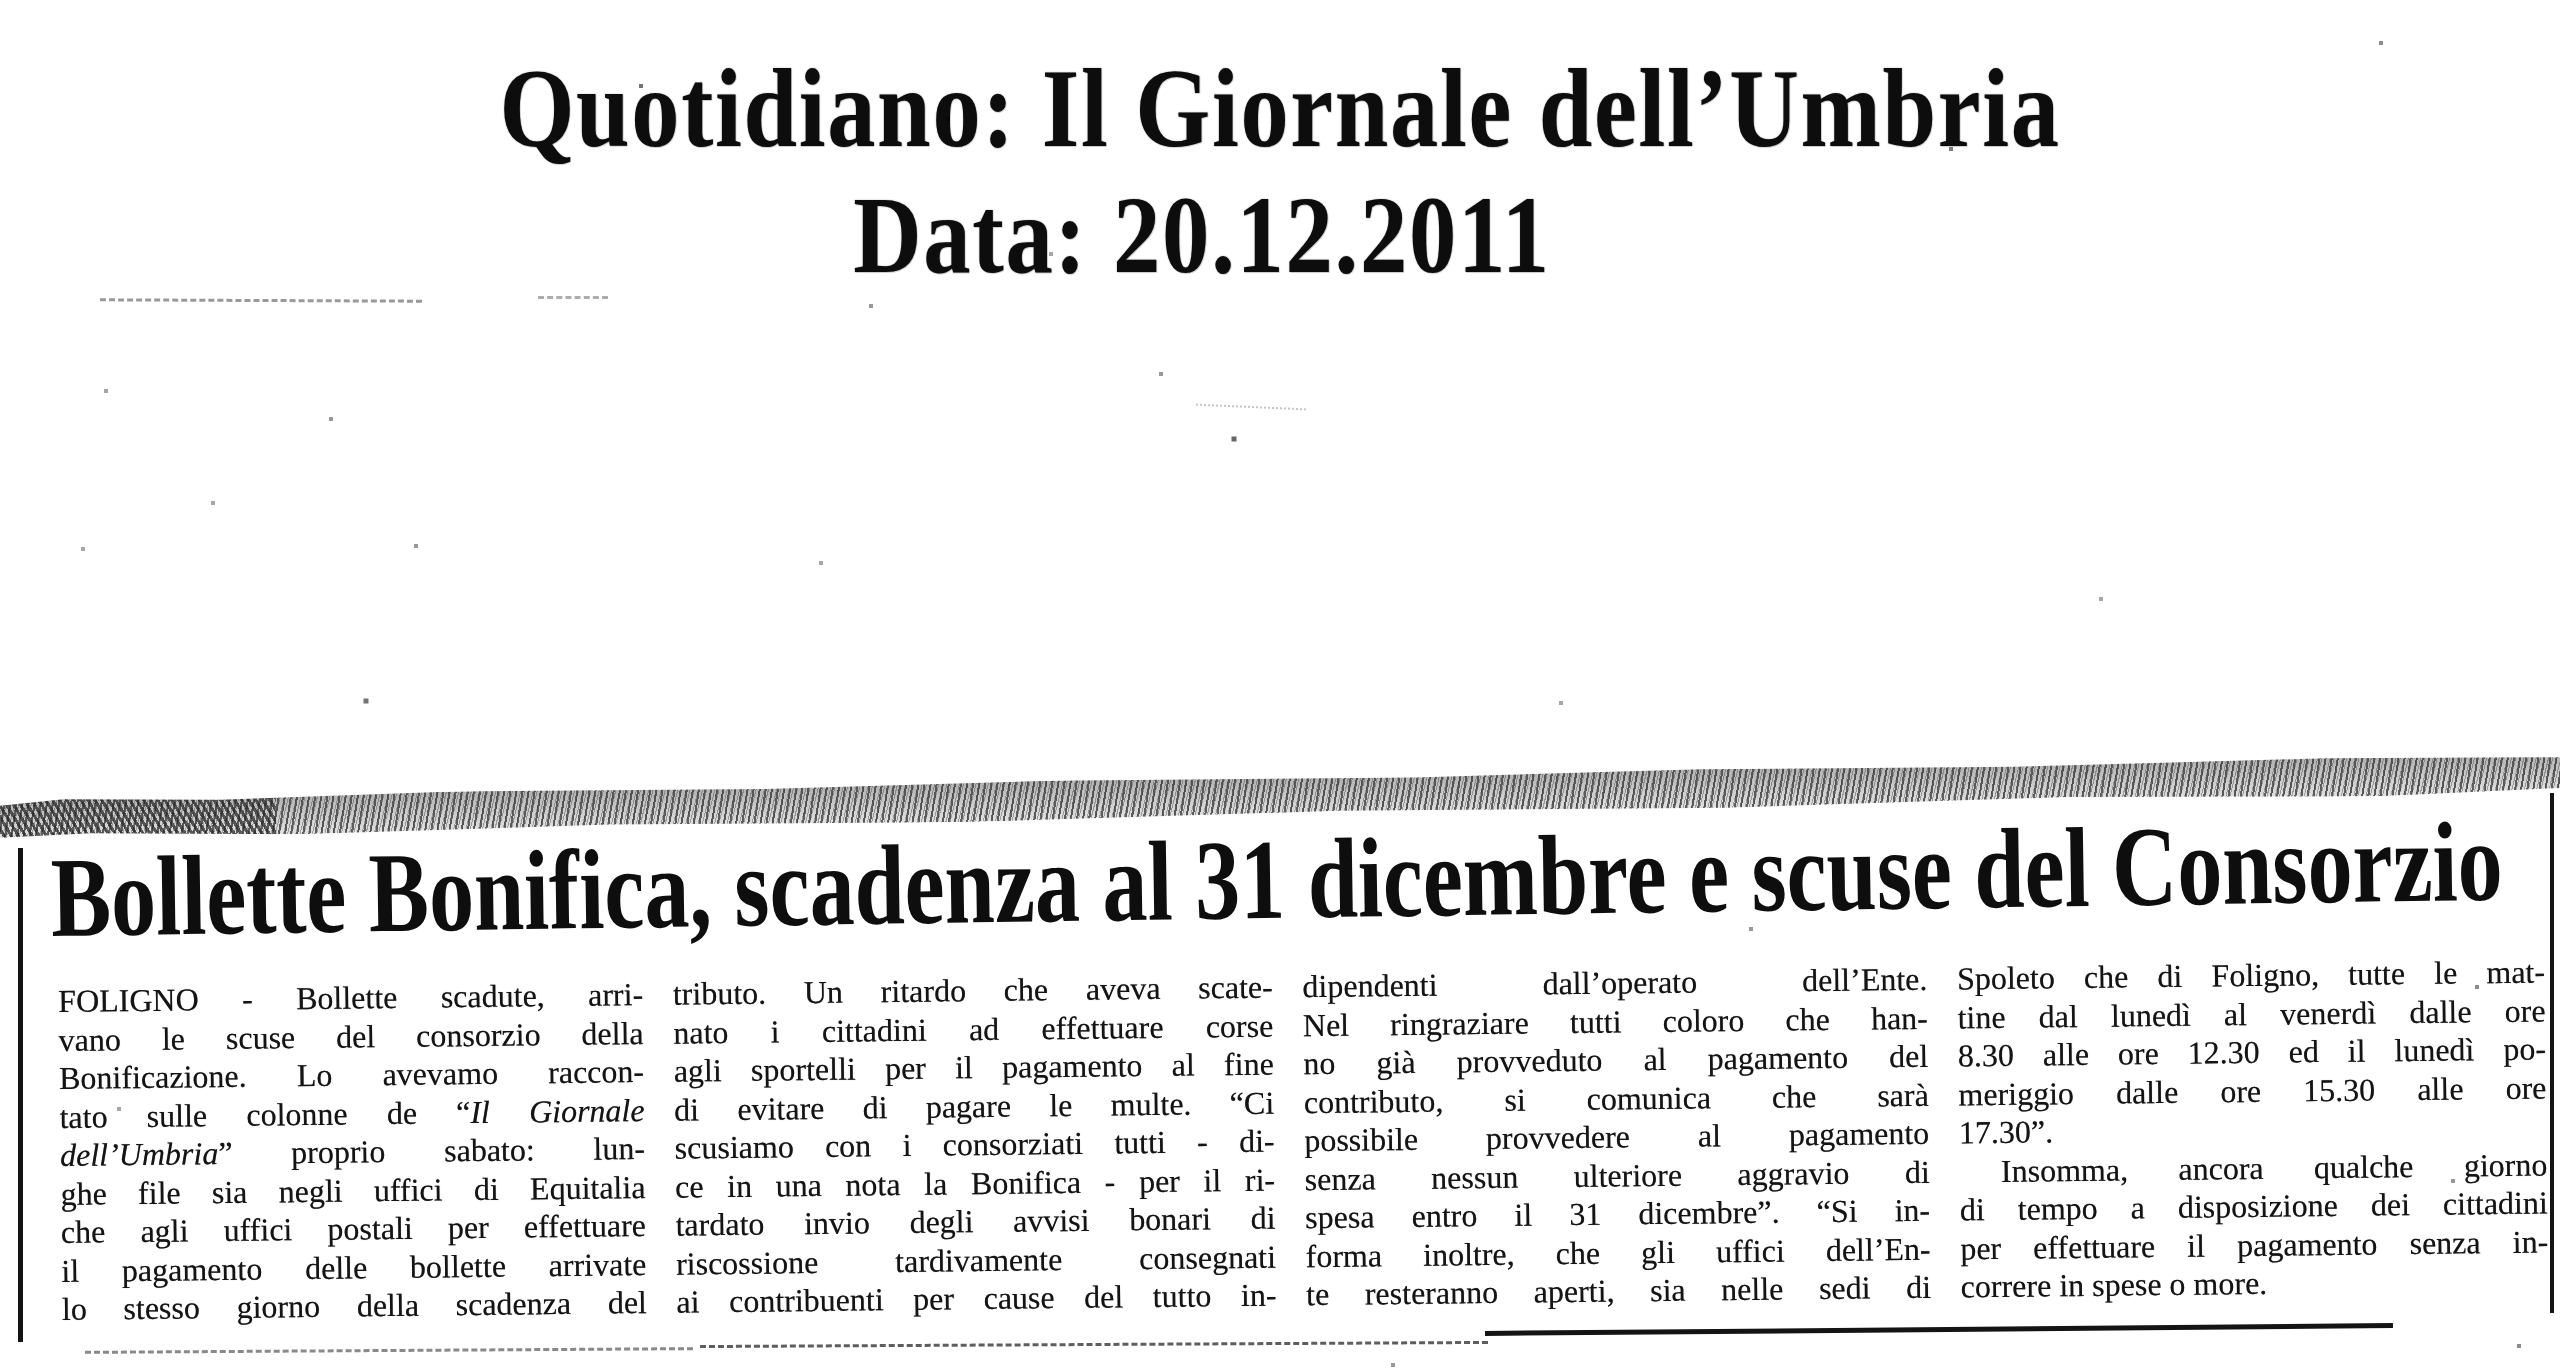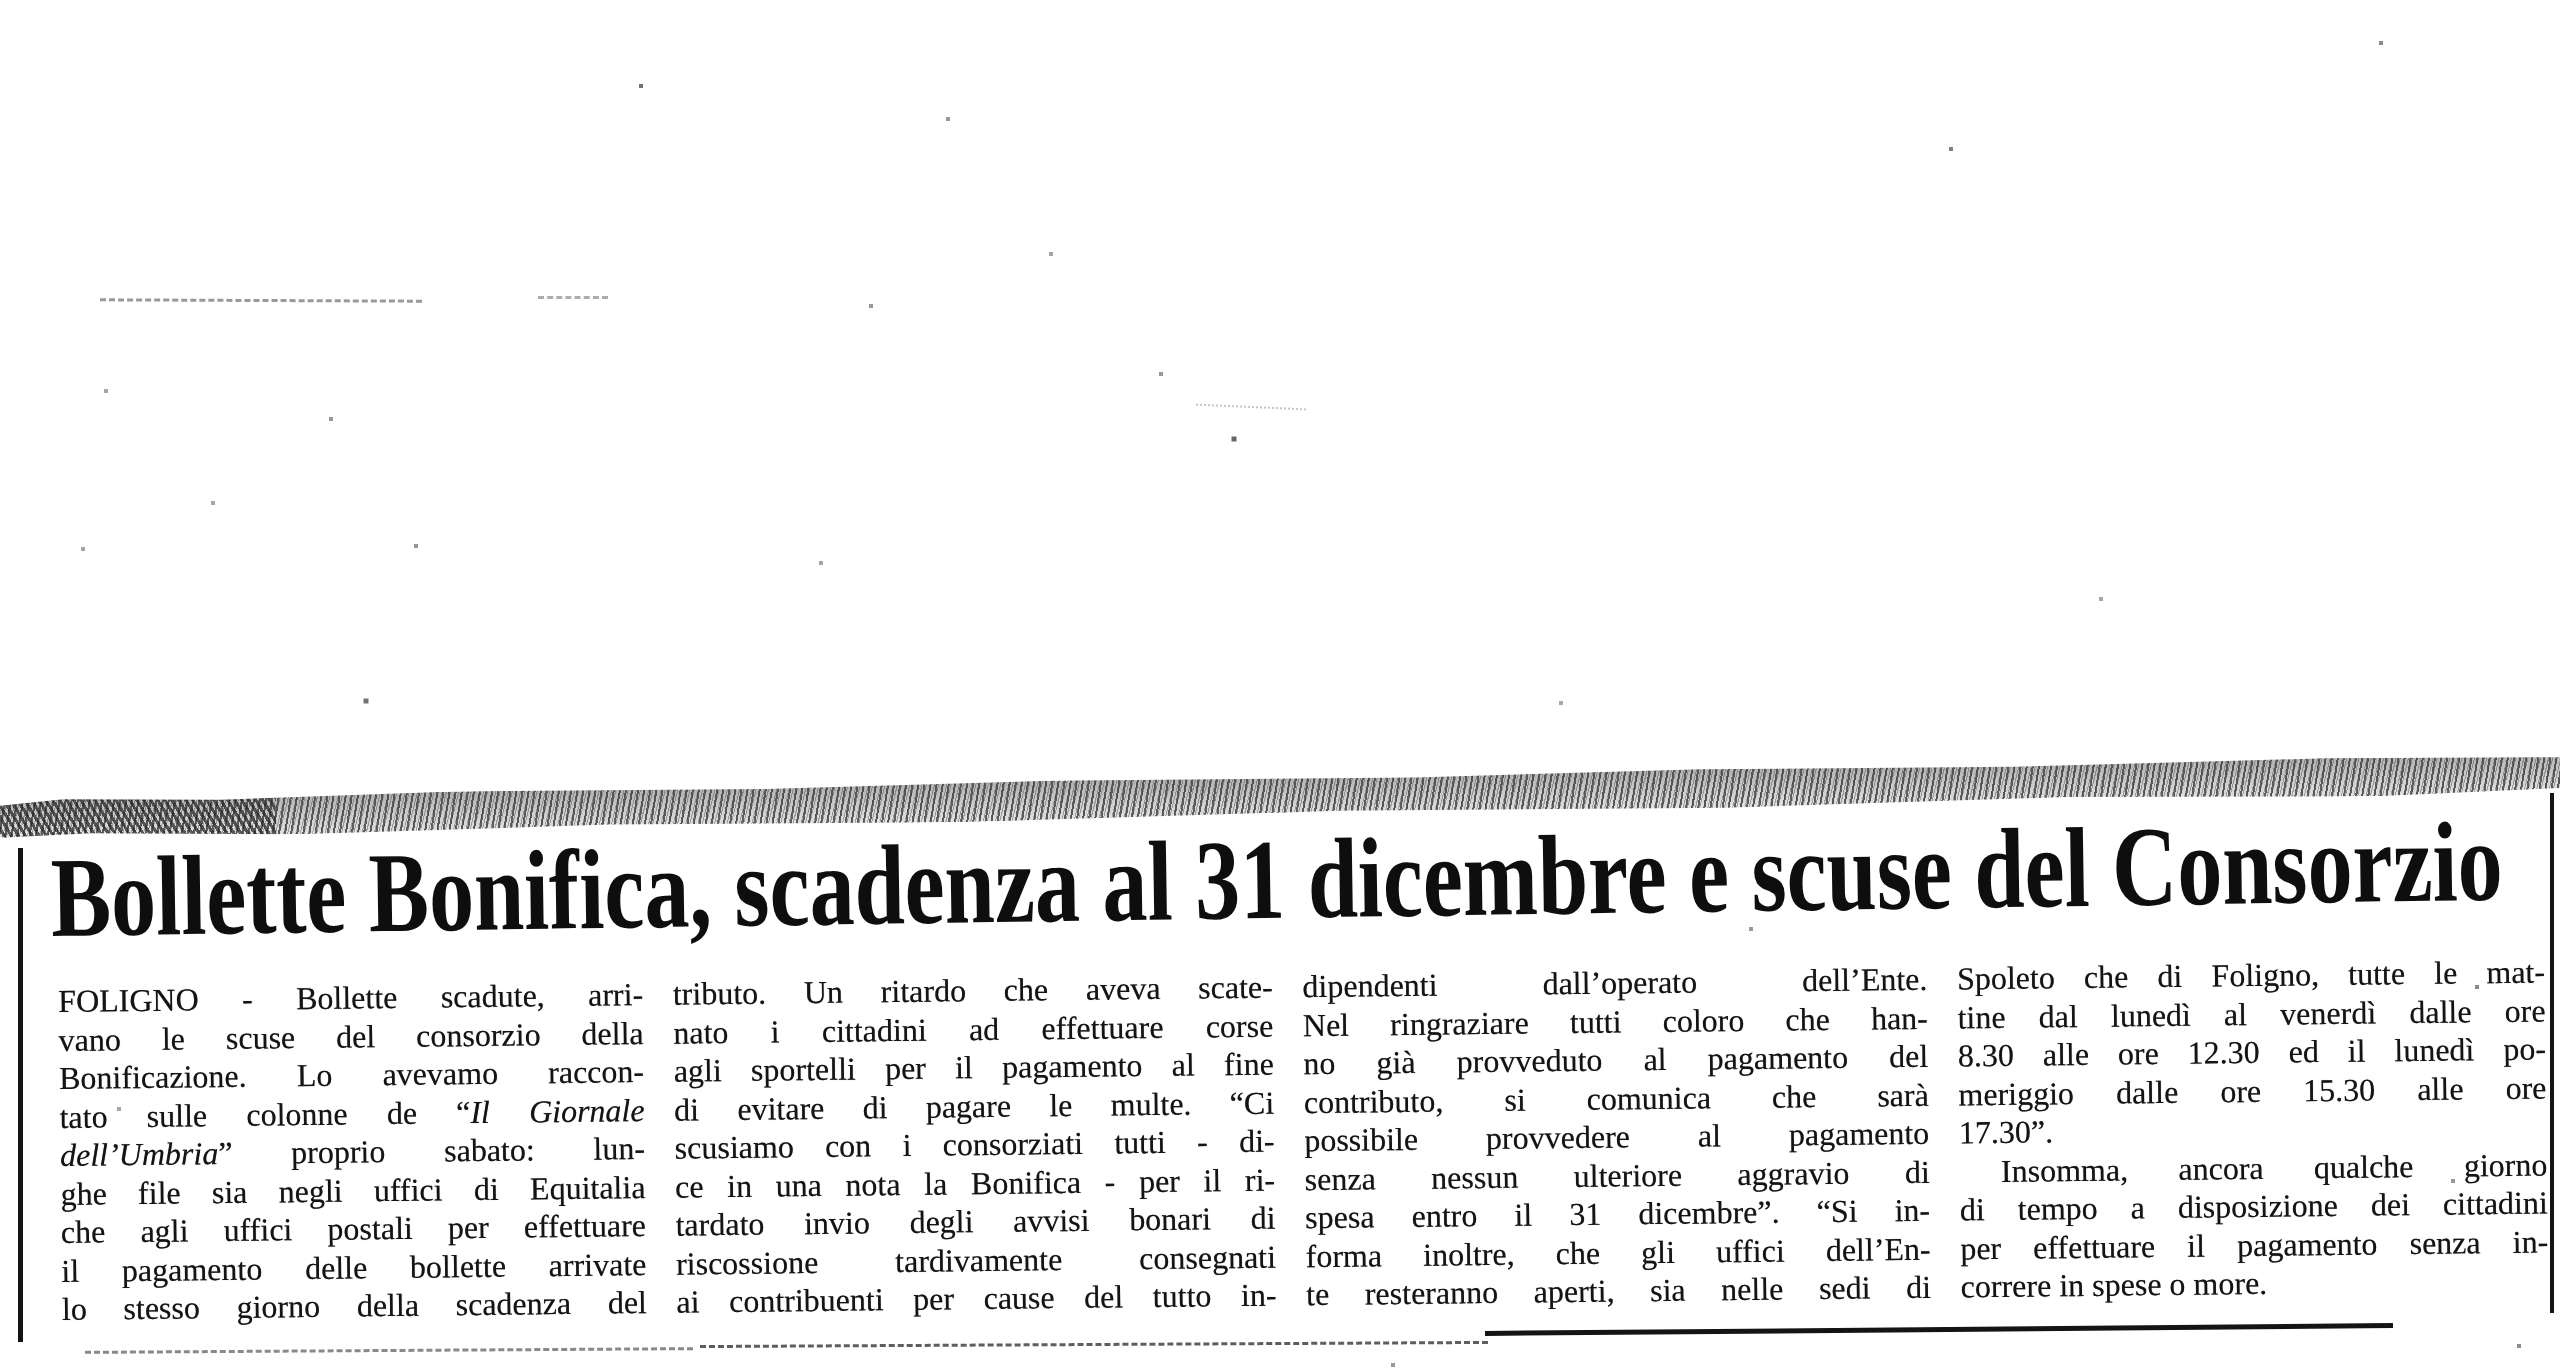--- a/index.html
+++ b/index.html
@@ -84,20 +84,24 @@
   .tl{text-align:justify;text-align-last:justify;}
   .tl.nj{text-align-last:left;}
   .tl.ind{text-indent:1.3em;}
   .it{font-style:italic;}
 </style>
 </head>
 <body>
 
 <div class="canvas">
 
+  <div class="scan-header">
+    <div class="hline hline1">Quotidiano: Il Giornale dell’Umbria</div>
+    <div class="hline hline2">Data: 20.12.2011</div>
+  </div>
 
   <div class="artifact-dash-a"></div>
   <div class="artifact-dash-b"></div>
   <div class="artifact-dash-c"></div>
   <div class="speckles"></div>
 
   <div class="smudge-band">
     <div class="dense-left"></div>
   </div>
 

